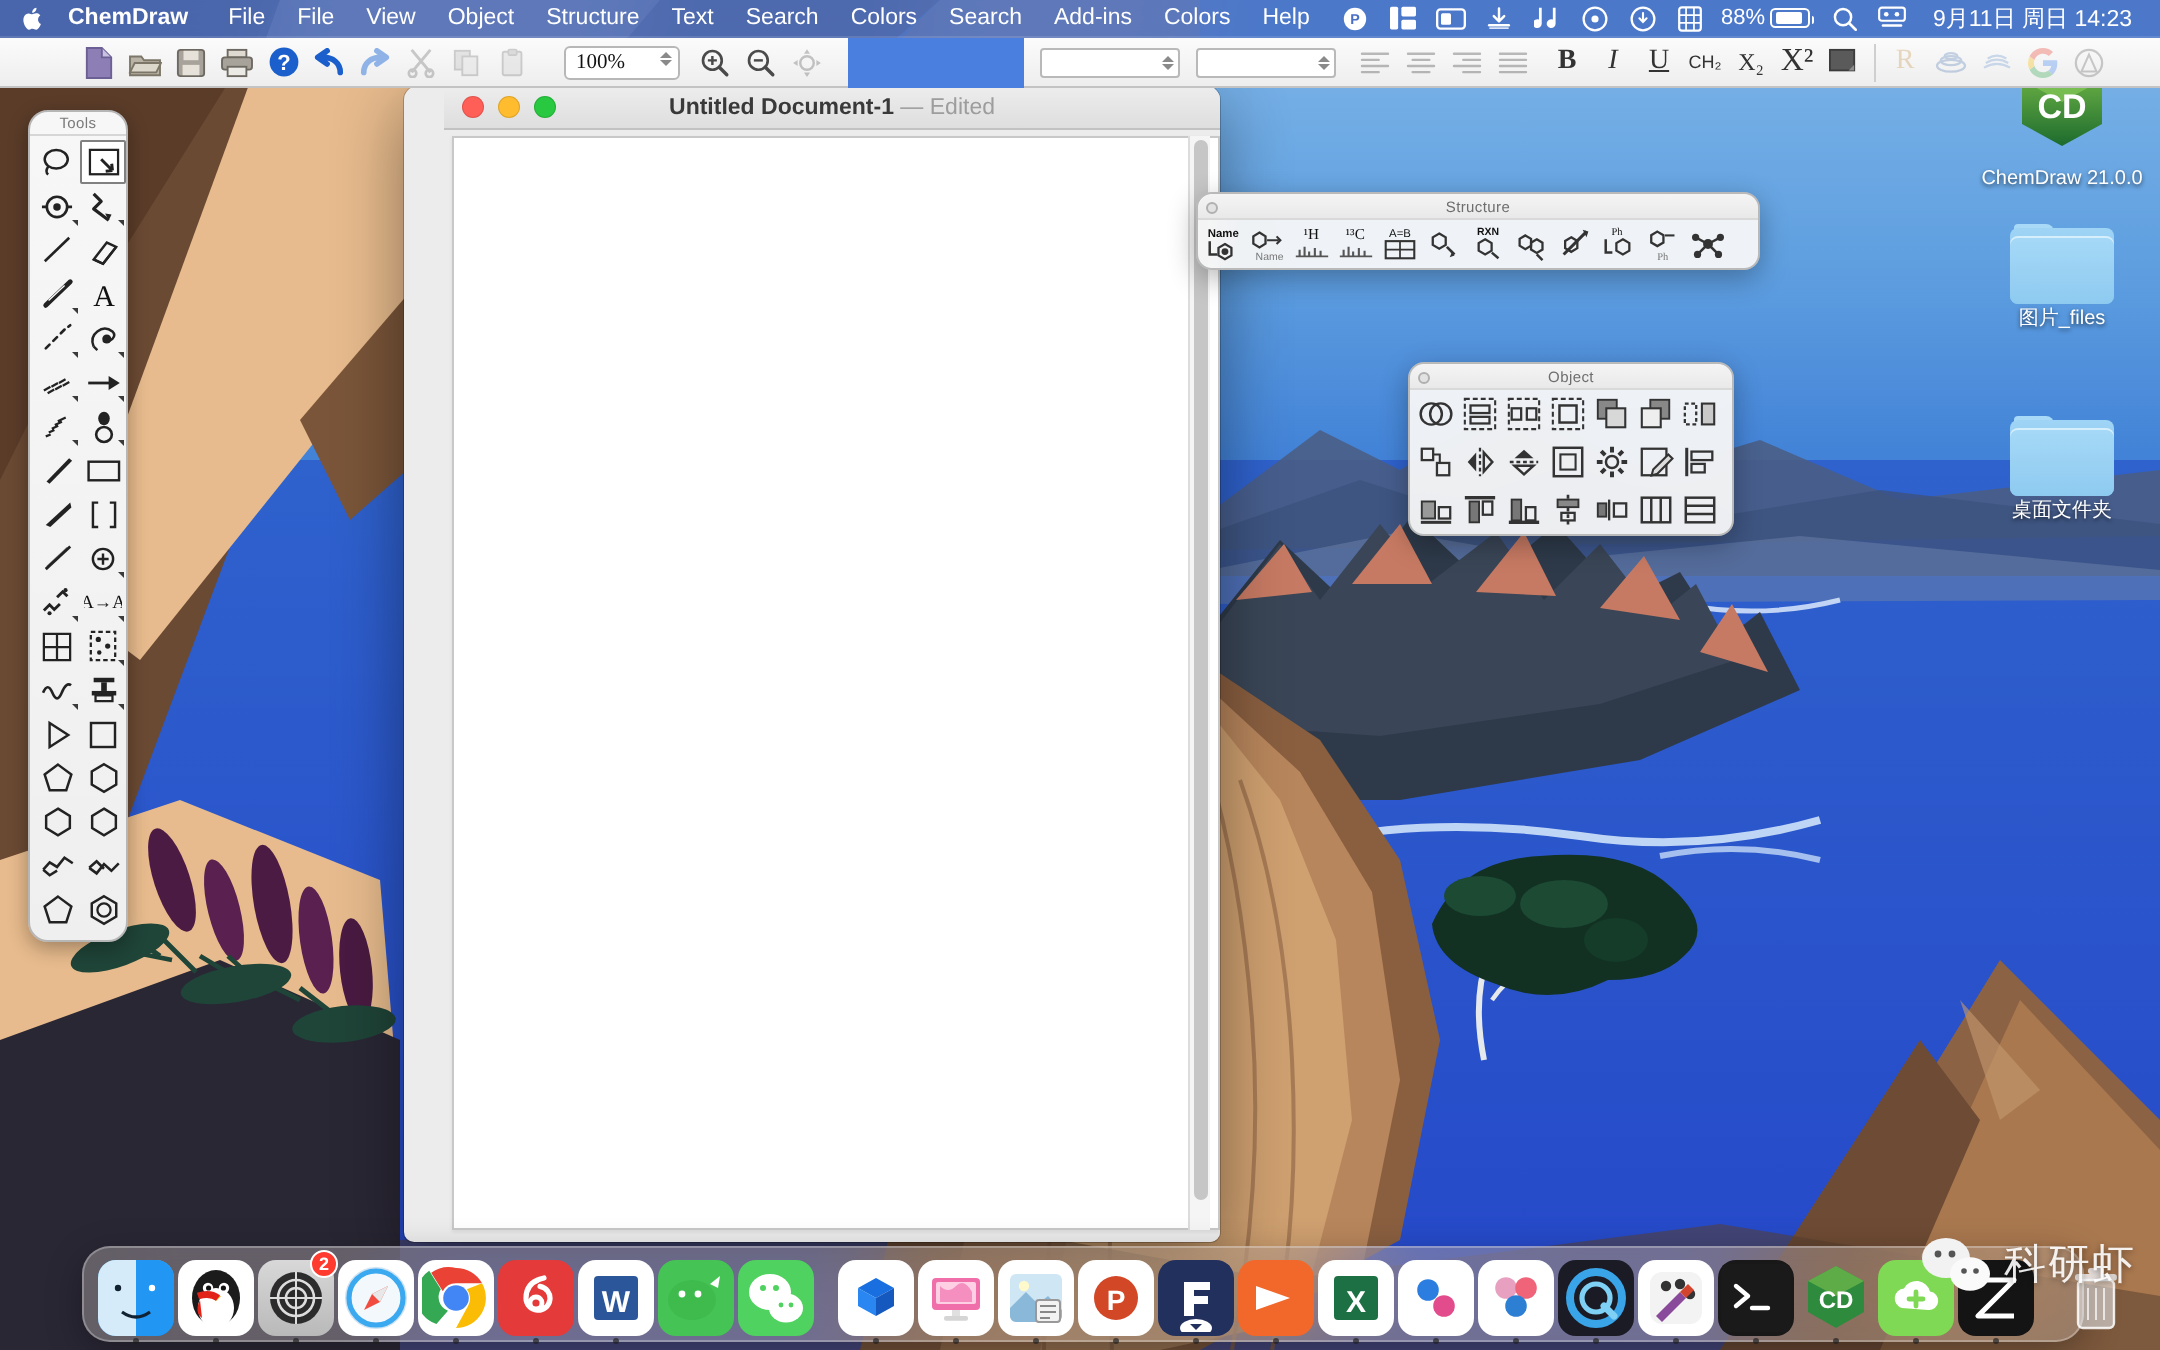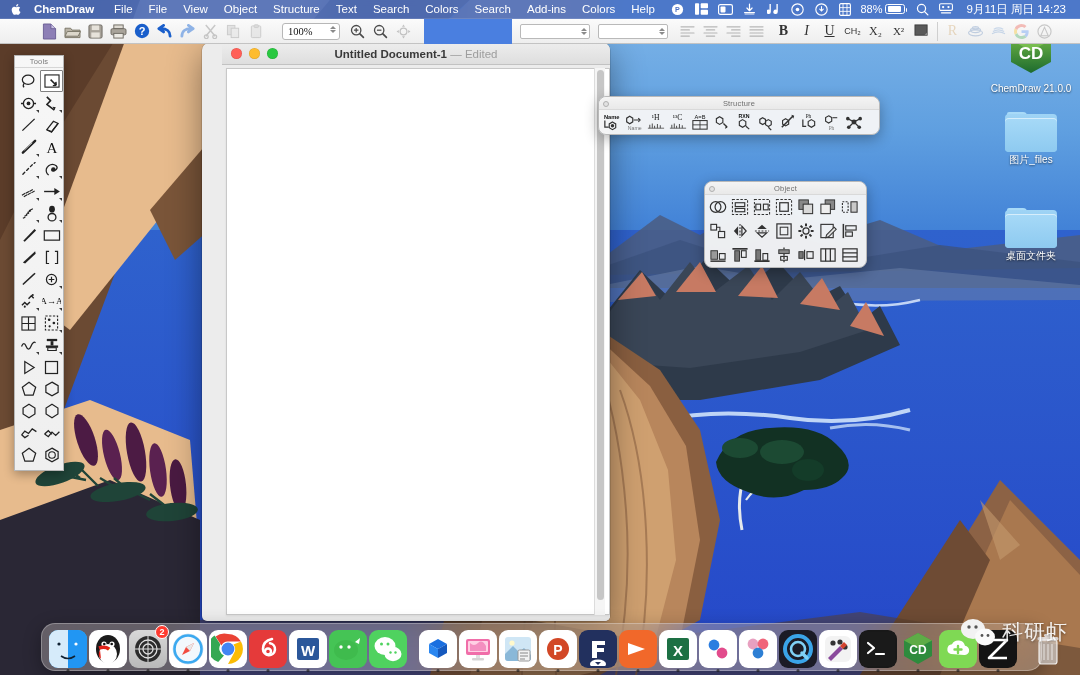--- a/index.html
+++ b/index.html
@@ -58,21 +58,21 @@
   .zoomsel { width:58px; height:17px; background:#fff; border:1px solid #b7b7b7; border-radius:3px;
              font-size:10.5px; color:#111; display:flex; align-items:center; padding-left:5px; position:relative; }
   .zoomsel .stepper { position:absolute; right:3px; top:2px; }
   .tb-txtbtn { width:23px; height:21px; display:flex; align-items:center; justify-content:center; font-size:13px; color:#333; }
   .tb-dim { opacity:0.33; }
 
   
   #tools {
     position:absolute; left:14px; top:55px; width:50px; z-index:40;
     background:linear-gradient(#f7f7f7,#efefef);
-    border:1px solid #b6b6b6; border-radius:0;
+    border:1px solid #b6b6b6; border-radius:10px;
     box-shadow:0 3px 10px rgba(0,0,0,0.32);
     padding-bottom:4px;
   }
   #tools .title {
     height:12px; font-size:7.5px; color:#7a7a7a; text-align:center; line-height:12px;
     border-bottom:1px solid #d6d6d6; letter-spacing:0.2px;
   }
   .tgrid { display:grid; grid-template-columns:1fr 1fr; padding:2px 2px 0 2px; }
   .tcell { width:23px; height:22px; display:flex; align-items:center; justify-content:center; position:relative; }
   .tcell.sel { border:1px solid #808080; background:#fff; border-radius:1px; }
@@ -498,21 +498,21 @@
       </div>
     <div class="tb-txtbtn" style="text-decoration:underline;font-size:14px;font-family:'Liberation Serif',serif;">
         <span>U</span>
       </div>
     <div class="tb-txtbtn" style="font-size:9px;">
         <span>CH₂</span>
       </div>
     <div class="tb-txtbtn" style="font-size:12px;font-family:'Liberation Serif',serif;">
         <span>X₂</span>
       </div>
-    <div class="tb-txtbtn" style="font-size:11px;font-family:'Liberation Serif',serif;">
+    <div class="tb-txtbtn" style="font-size:16px;font-family:'Liberation Serif',serif;">
         <span>X²</span>
       </div>
     <div class="tb-btn">
       <svg width="15" height="14" viewBox="0 0 16 15">
           <rect x="1" y="1" width="13" height="11" fill="#5a5a5a" stroke="#3c3c3c" stroke-width="1"></rect>
           <path d="M11 12l3 0 0 -3z" fill="#8d8d8d"></path>
         </svg>
     </div>
   </div>
 

